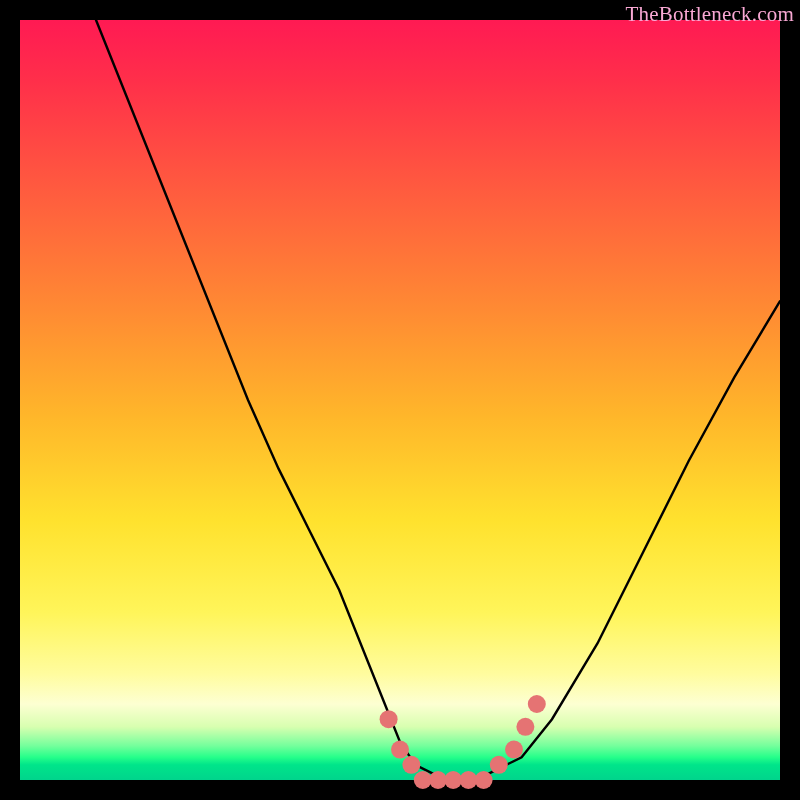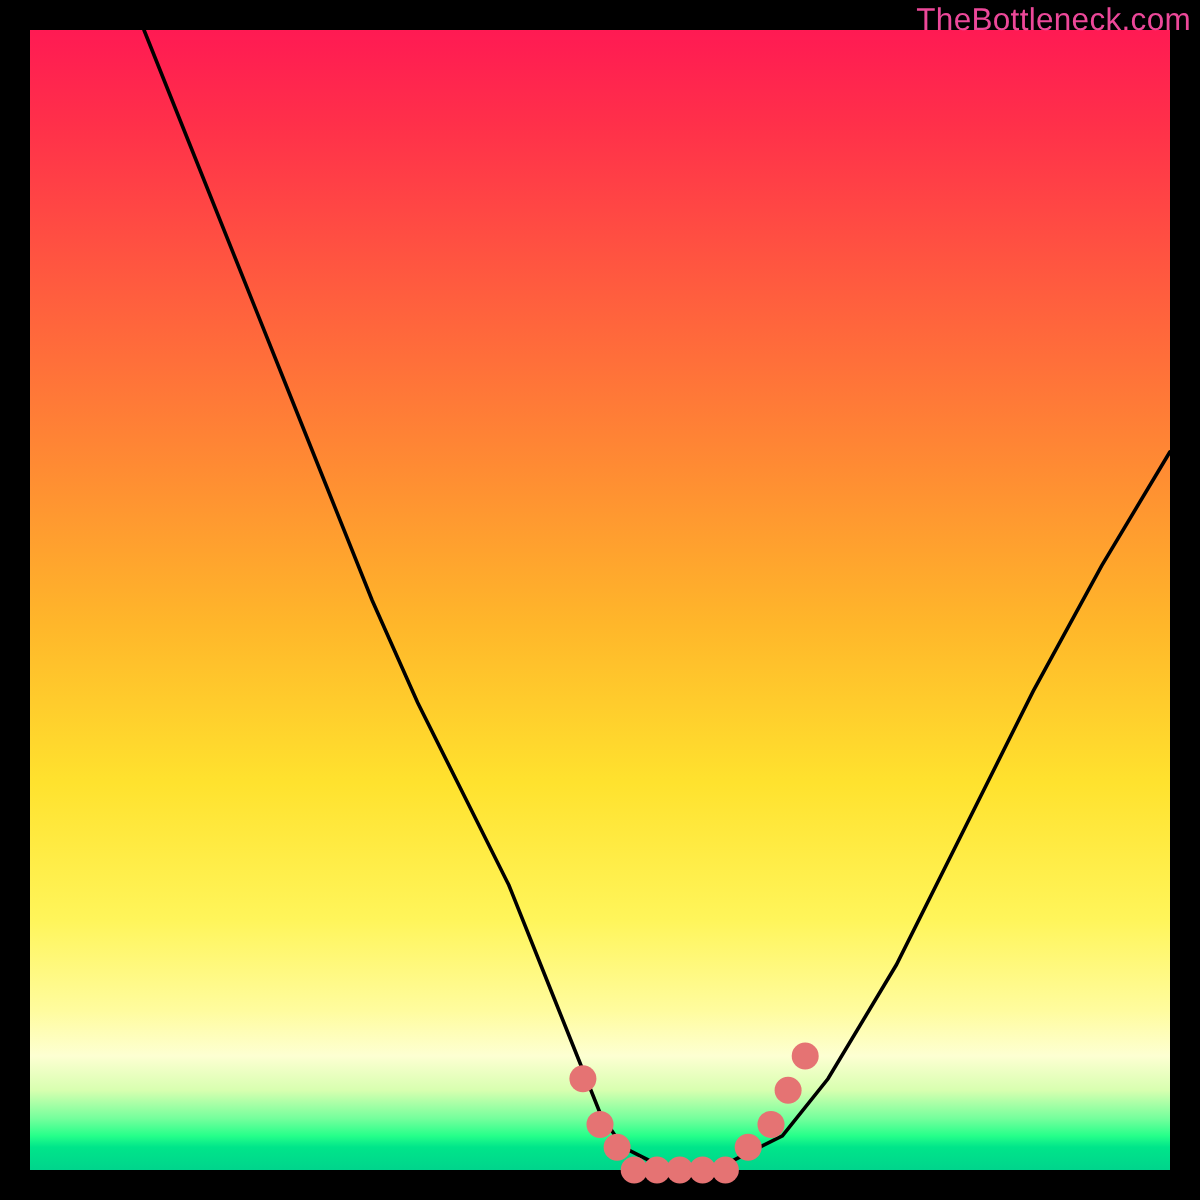--- a/index.html
+++ b/index.html
@@ -48,23 +48,23 @@
     left: 0;
     top: 0;
     width: 760px;
     height: 760px;
     overflow: visible;
   }
   .watermark {
     position: absolute;
     top: 2px;
     right: 6px;
-    font-family: Liberation Sans, sans-serif;
+    font-family: Liberation Serif, serif;
     font-size: 21px;
-    color: #ec4899;
+    color: #f9a8d4;
     letter-spacing: 0.2px;
     user-select: none;
   }
 </style>
 </head>
 <body>
 
 <div class="frame">
   <div class="gradient"></div>
   <svg class="curve" viewBox="0 0 760 760">

